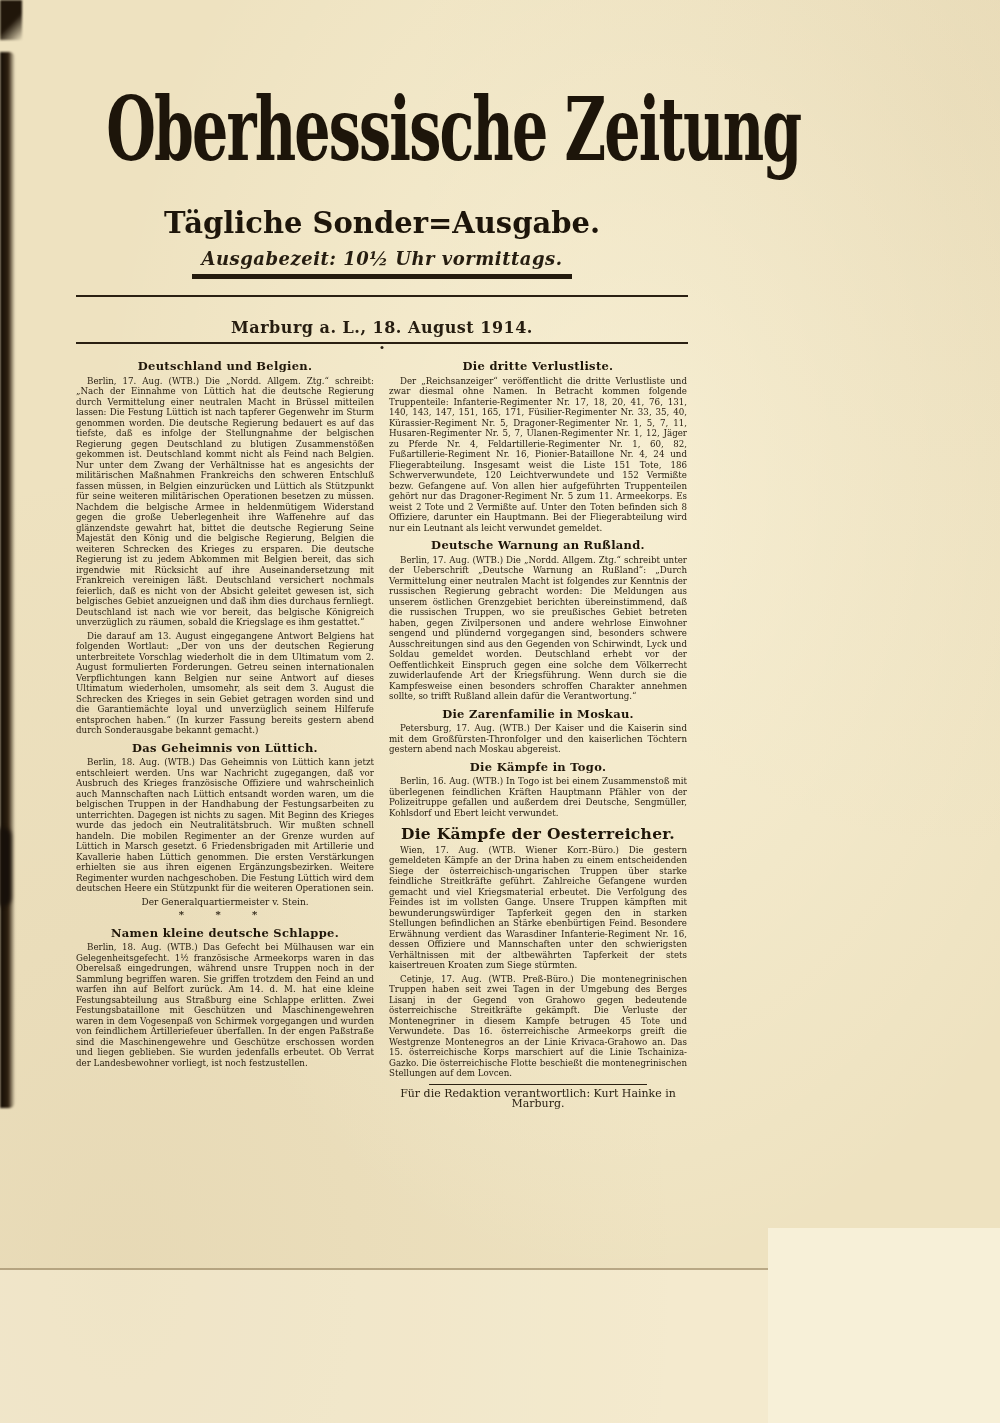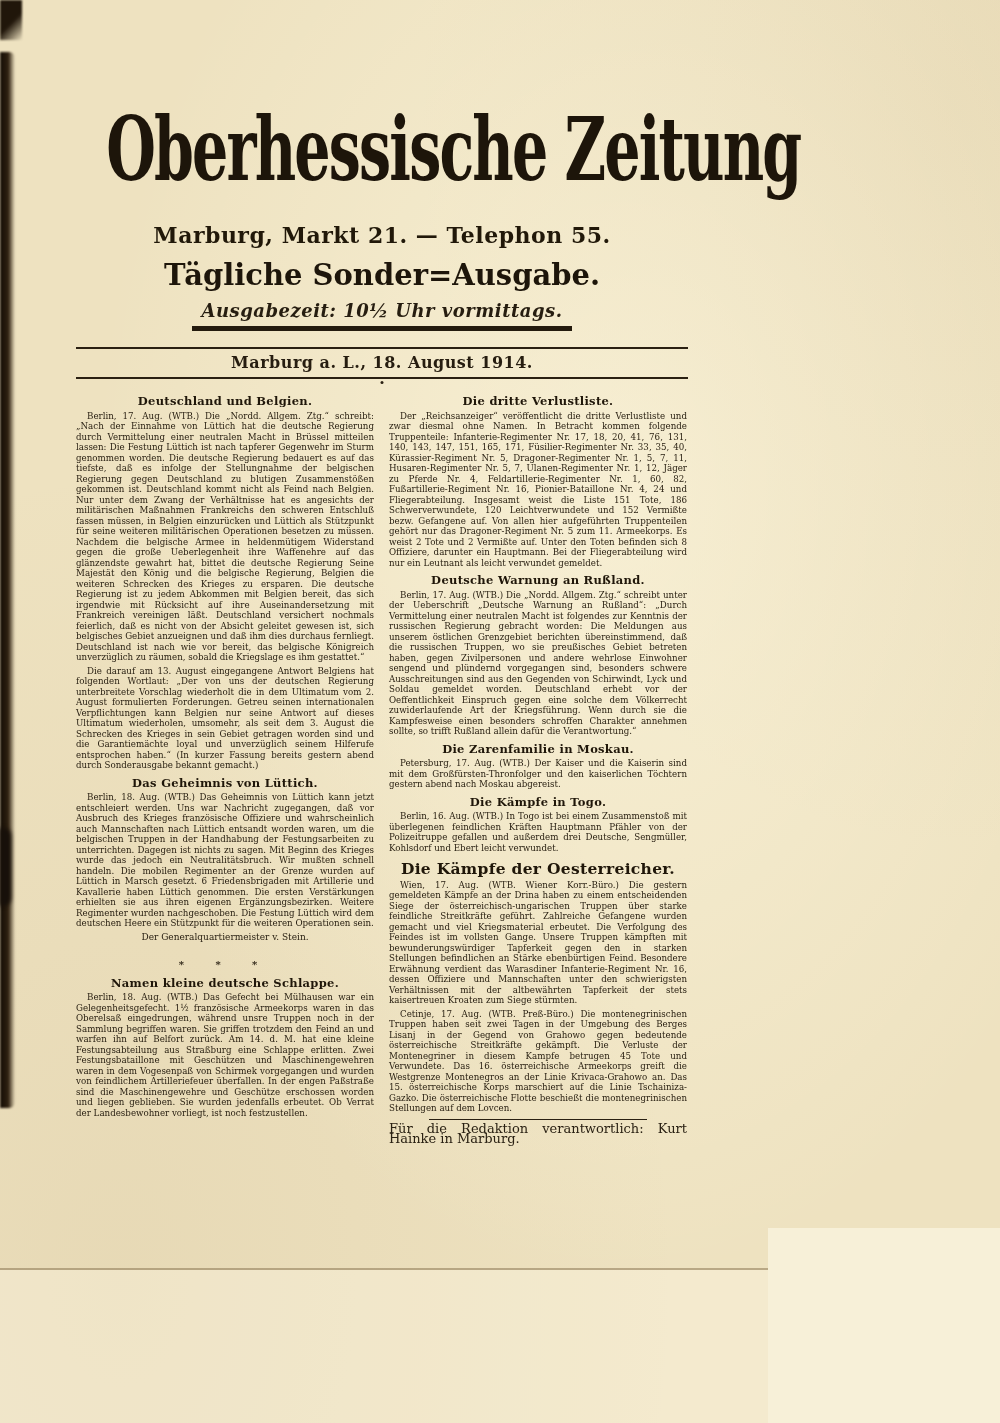--- a/index.html
+++ b/index.html
@@ -42,21 +42,21 @@
     background:rgba(255,250,232,0.35);
   }
   .under-page-right{
     position:absolute;left:768px;top:1228px;width:232px;height:195px;
     background:rgba(255,251,235,0.55);
   }
 
   .print{position:absolute;left:76px;top:78px;width:612px;}
 
   
-  .mast-title-wrap{height:118px;text-align:center;overflow:visible;margin-top:20px;}
+  .mast-title-wrap{height:118px;text-align:center;overflow:visible;}
   .mast-title{
     display:inline-block;
     font-size:62px;font-weight:bold;letter-spacing:-2px;white-space:nowrap;
     transform:scale(0.92,1.42);transform-origin:center top;
     color:#1d150a;
   }
   .mast-address{
     text-align:center;font-size:22px;font-weight:bold;margin-top:6px;
     letter-spacing:0.5px;color:#211809;
   }
@@ -66,21 +66,21 @@
   }
   .mast-time-row{text-align:center;margin-top:8px;font-style:italic;}
   .mast-time{
     display:inline-block;font-size:18px;font-weight:bold;
     border-bottom:5px solid #241b0e;padding:0 10px 5px;
     letter-spacing:0.5px;
   }
   .dateline{
     margin-top:16px;
     border-top:2px solid #2a2012;border-bottom:2px solid #2a2012;
-    padding:4px 0 5px;text-align:center;
+    padding:21px 0 5px;text-align:center;
     font-size:16px;font-weight:bold;letter-spacing:0.5px;
     position:relative;
   }
   .dateline:after{
     content:"";position:absolute;left:50%;bottom:-7px;width:3px;height:3px;
     background:#2a2012;transform:translateX(-50%);border-radius:50%;
   }
 
   
   .columns{display:flex;gap:15px;margin-top:10px;align-items:flex-start;}
@@ -90,48 +90,47 @@
     text-align:justify;
     hyphens:auto;-webkit-hyphens:auto;
     color:#2a2113;
   }
   .col p{margin:0 0 3px;text-indent:11px;}
   .col h2{
     font-size:11.5px;font-weight:bold;text-align:center;
     margin:7px 0 4px;letter-spacing:0.3px;color:#1f1609;
   }
   .col h2.big{font-size:15.5px;margin:11px 0 5px;}
-  .sig{text-align:center;margin:2px 0 18px;font-size:9px;}
+  .sig{text-align:center;margin:2px 0 3px;font-size:9px;}
   .sep{text-align:center;letter-spacing:14px;font-weight:bold;margin:3px 0 1px;font-size:10px;}
   .notice{
     text-align:center;font-weight:bold;font-size:9.6px;margin-top:8px;
     letter-spacing:0.3px;
   }
   .notice .hand{font-size:11px;vertical-align:-1px;padding:0 3px;}
   .foot-rule{border-top:1.5px solid #2a2012;margin:5px 40px 4px;}
-  .imprint{font-size:13px;}
+  .imprint{text-align:center;font-size:11px;}
 </style>
 </head>
 <body>
 
 <div class="page">
 
   <div class="spine"></div>
   <div class="corner-mark"></div>
   <div class="spine-blob"></div>
   <div class="under-page-bottom"></div>
   <div class="under-page-right"></div>
   <div class="bottom-edge"></div>
 
   <div class="print">
 
     <div class="mast-title-wrap">
       <span class="mast-title">Oberhessische Zeitung</span>
     </div>
-    <div class="mast-address">Marburg, Markt 21. — Telephon 55.</div>
     <div class="mast-edition">Tägliche Sonder=Ausgabe.</div>
     <div class="mast-time-row">
       <span class="mast-time">Ausgabezeit: 10½ Uhr vormittags.</span>
     </div>
     <div class="dateline">Marburg a. L., 18. August 1914.</div>
 
     <div class="columns">
 
       <div class="col">
 

